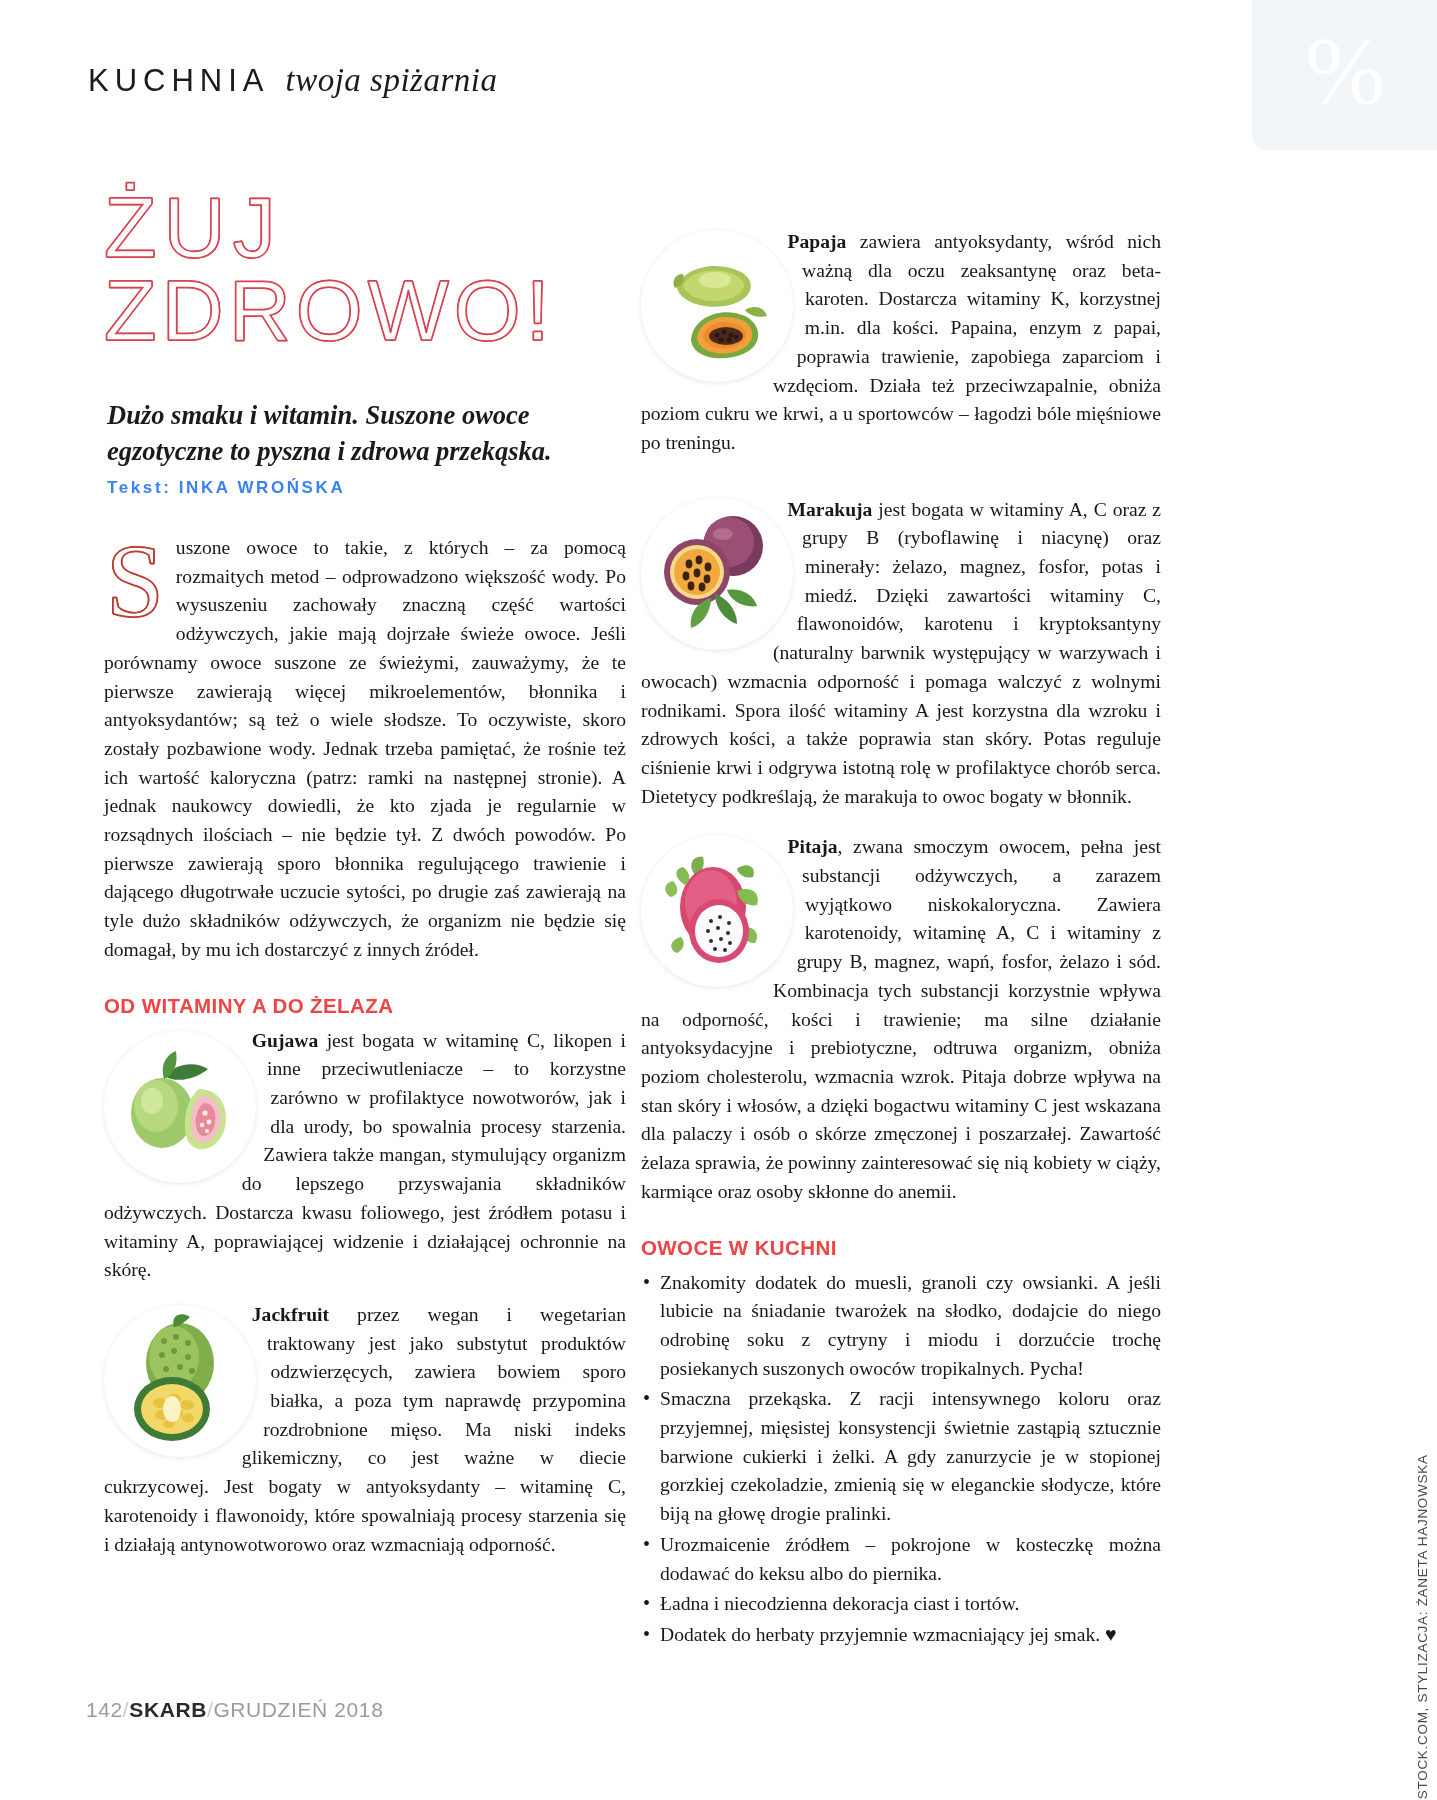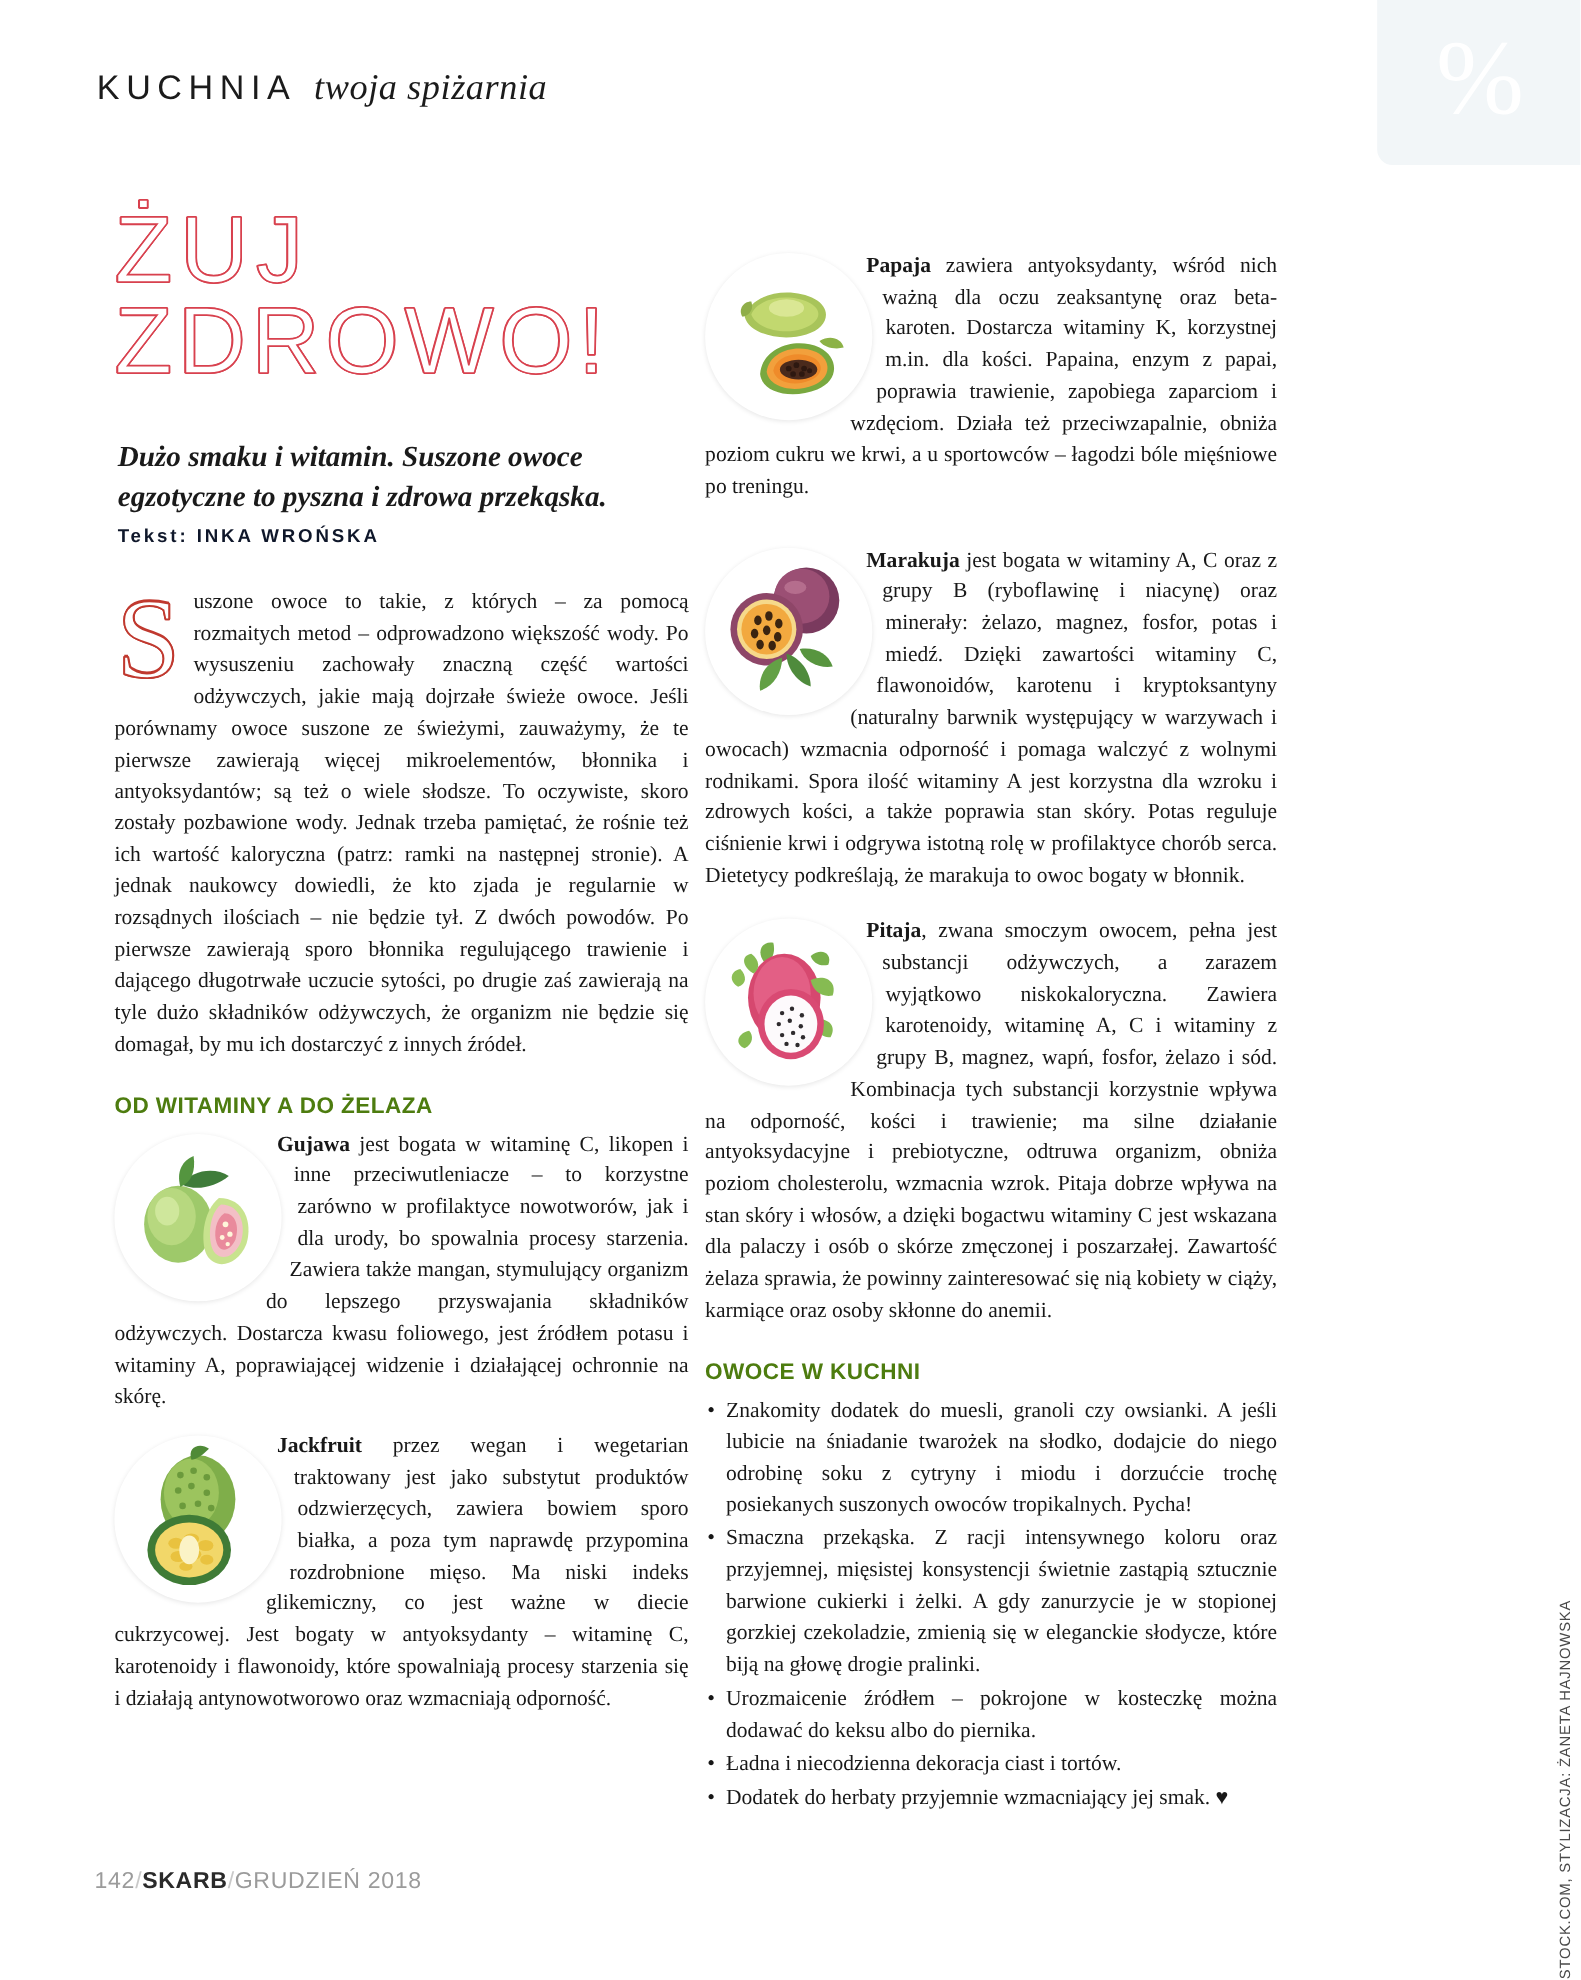--- a/index.html
+++ b/index.html
@@ -97,21 +97,21 @@
   }
 
   
   .byline {
     position: absolute;
     left: 107px;
     top: 478px;
     font-family: "Liberation Sans", sans-serif;
     font-size: 17px;
     letter-spacing: 2.6px;
-    color: #0f172a;
+    color: #3b82f6;
     font-weight: 700;
   }
   .byline .bl-lead { font-weight: 700; }
 
   
   .col {
     position: absolute;
     font-family: "Liberation Serif", serif;
     font-size: 19.6px;
     line-height: 1.465;
@@ -145,21 +145,21 @@
     text-shadow: -1px 0 #c0392f, 1px 0 #c0392f, 0 -1px #c0392f, 0 1px #c0392f;
     margin: 6px 12px 0 2px;
     font-weight: 400;
   }
 
   
   .subhead {
     font-family: "Liberation Sans", sans-serif;
     font-size: 20.5px;
     font-weight: 700;
-    color: #4d7c0f;
+    color: #ef4444;
     letter-spacing: 0.4px;
     margin: 26px 0 6px 0;
     text-align: left;
   }
 
   
   .fruit {
     width: 152px;
     height: 152px;
     border-radius: 50%;

